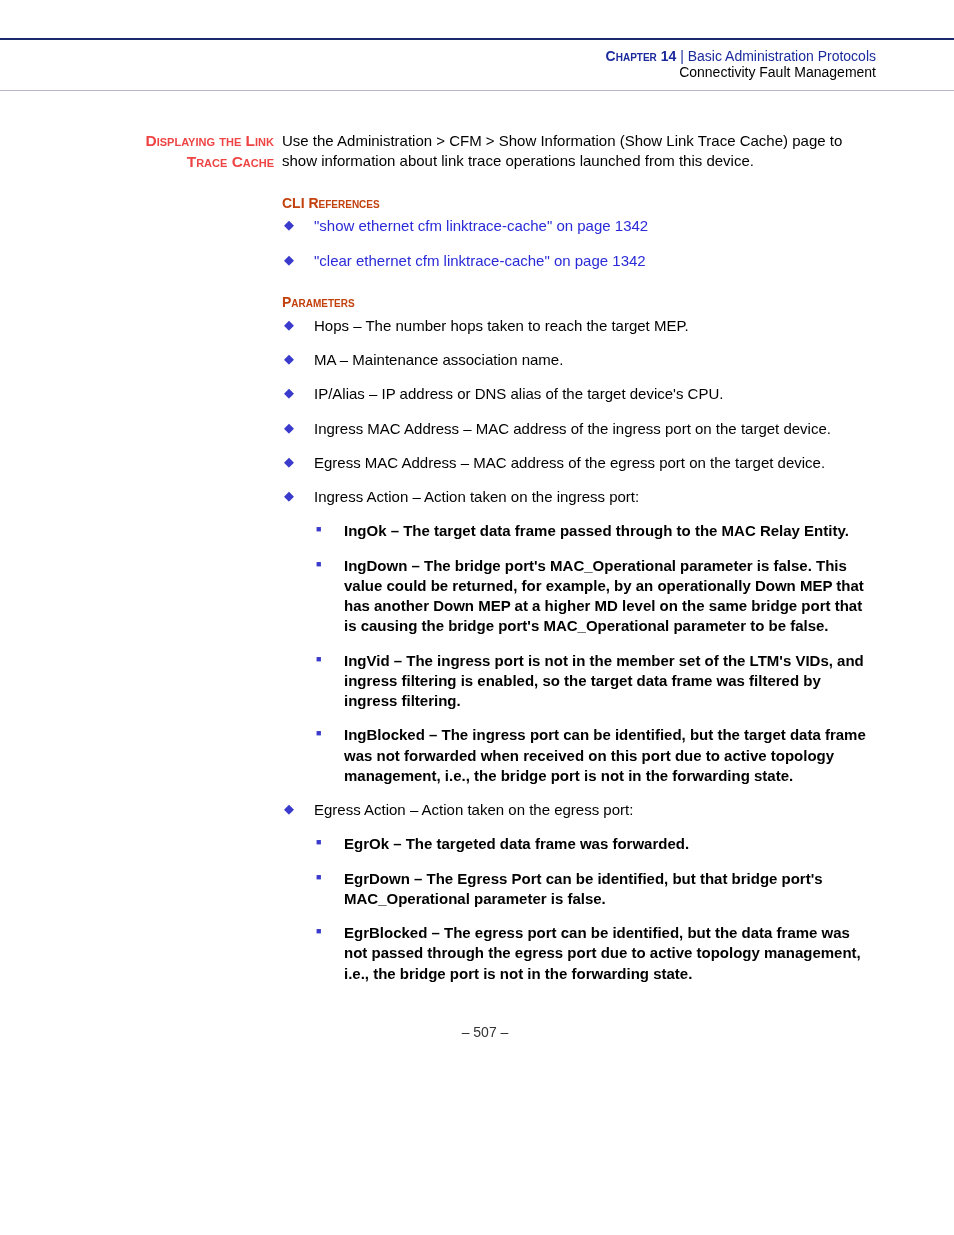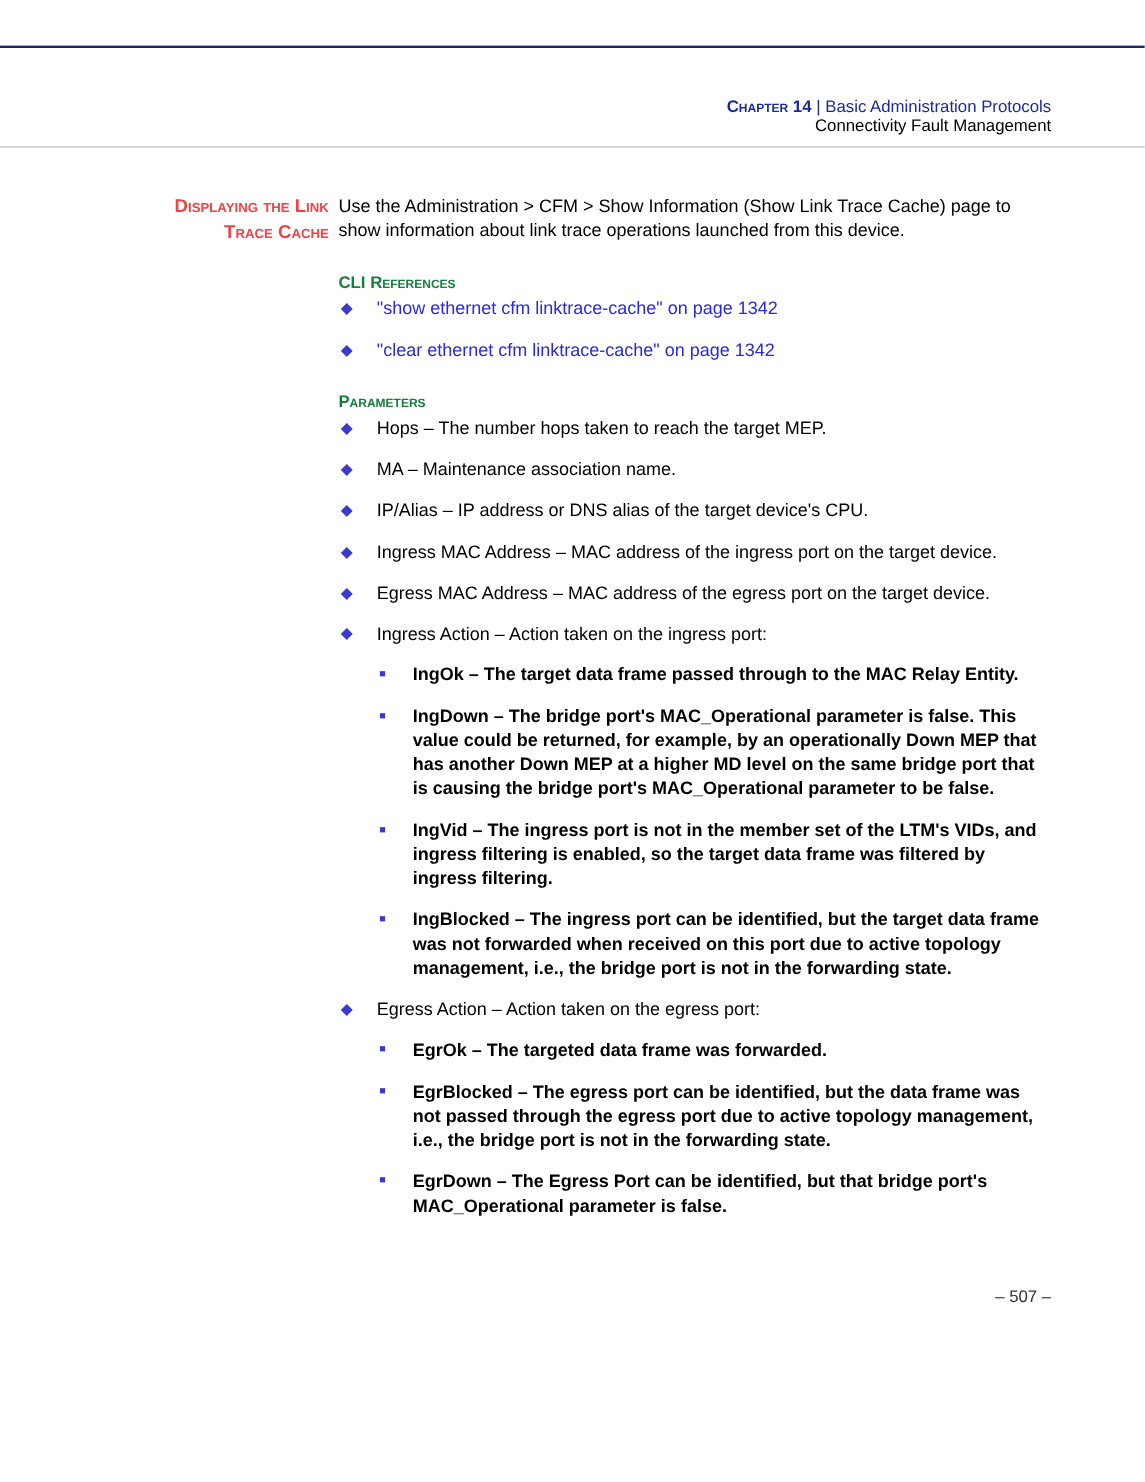--- a/index.html
+++ b/index.html
@@ -14,21 +14,20 @@
     border-bottom: 2px solid #1a2a6c;
     height: 38px;
   }
   .header-block {
     text-align: right;
     padding: 8px 78px 0 0;
     font-size: 14px;
     border-bottom: 1px solid #b8b8c8;
     padding-bottom: 10px;
     margin-bottom: 40px;
-    margin-top: 32px;
   }
   .header-line1 {
     color: #1a2a9c;
   }
   .header-line1 .chap {
     font-weight: bold;
     font-variant: small-caps;
   }
   .header-line2 {
     color: #000;
@@ -50,21 +49,21 @@
     font-size: 15.5px;
     padding-right: 8px;
     line-height: 1.35;
   }
   .sect-body {
     flex: 1;
     font-size: 15px;
     line-height: 1.35;
   }
   .subhead {
-    color: #15803d;
+    color: #c2410c;
     font-weight: bold;
     font-variant: small-caps;
     font-size: 14px;
     margin-top: 22px;
   }
   ul.diamond { list-style: none; padding-left: 0; margin: 4px 0 0 0; }
   ul.diamond > li {
     position: relative;
     padding-left: 32px;
     margin: 14px 0 0 0;
@@ -88,24 +87,24 @@
   }
   ul.square > li::before {
     content: "■";
     position: absolute;
     left: 2px; top: 2px;
     color: #3a3acc;
     font-size: 9px;
   }
   a.link { color: #2a2ad8; text-decoration: none; }
   .footer {
-    text-align: right;
+    text-align: center;
     font-size: 14px;
     color: #333;
-    margin-top: 56px;
+    margin-top: 40px;
     padding-bottom: 30px;
   }
   .b { font-weight: normal; }
 </style>
 </head>
 <body>
 
 <div class="top-rule"></div>
 <div class="header-block">
   <div class="header-line1">
@@ -141,22 +140,22 @@
           <ul class="square">
             <li>IngOk – The target data frame passed through to the MAC Relay Entity.</li>
             <li>IngDown – The bridge port's MAC_Operational parameter is false. This value could be returned, for example, by an operationally Down MEP that has another Down MEP at a higher MD level on the same bridge port that is causing the bridge port's MAC_Operational parameter to be false.</li>
             <li>IngVid – The ingress port is not in the member set of the LTM's VIDs, and ingress filtering is enabled, so the target data frame was filtered by ingress filtering.</li>
             <li>IngBlocked – The ingress port can be identified, but the target data frame was not forwarded when received on this port due to active topology management, i.e., the bridge port is not in the forwarding state.</li>
           </ul>
         </li>
         <li><span class="b">Egress Action</span><span> – Action taken on the egress port:</span>
           <ul class="square">
             <li>EgrOk – The targeted data frame was forwarded.</li>
+            <li>EgrDown – The Egress Port can be identified, but that bridge port's MAC_Operational parameter is false.</li>
             <li>EgrBlocked – The egress port can be identified, but the data frame was not passed through the egress port due to active topology management, i.e., the bridge port is not in the forwarding state.</li>
-            <li>EgrDown – The Egress Port can be identified, but that bridge port's MAC_Operational parameter is false.</li>
           </ul>
         </li>
       </ul>
     </div>
   </div>
 
   <div class="footer">–  507  –</div>
 </div>
 
 </body></html>

